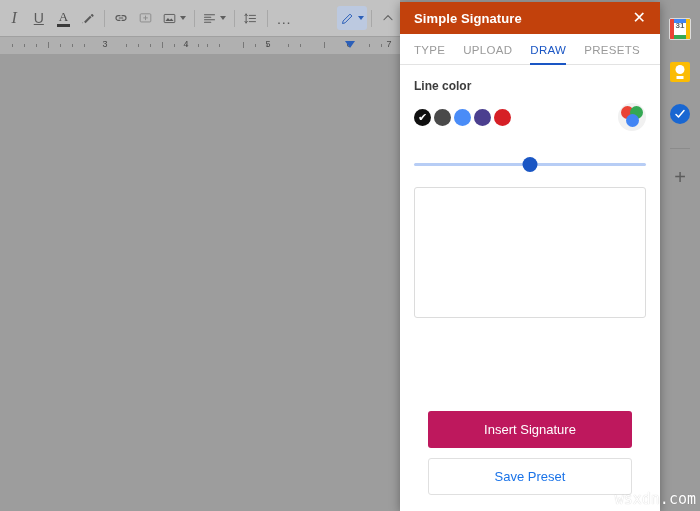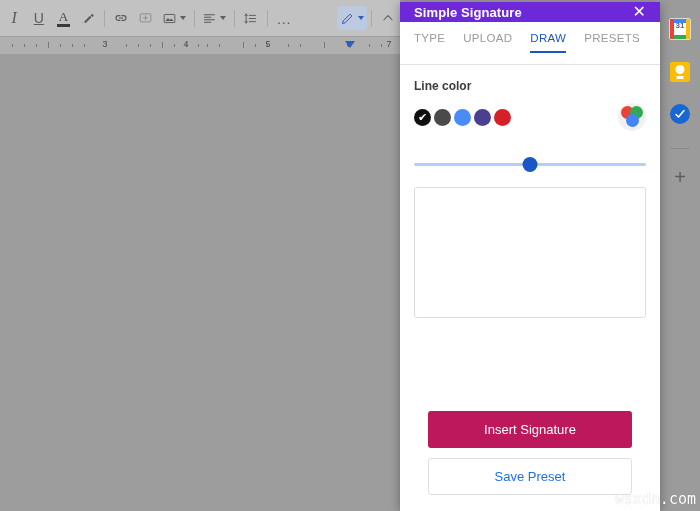--- a/index.html
+++ b/index.html
@@ -240,22 +240,22 @@
     width: 260px;
     height: 509px;
     background: #ffffff;
     box-shadow: 0 2px 10px rgba(0,0,0,0.35);
     display: flex;
     flex-direction: column;
     overflow: hidden;
   }
 
   .dlg-header {
-    height: 20px;
-    background: #6d28d9;
+    height: 32px;
+    background: #c2410c;
     display: flex;
     align-items: center;
     justify-content: space-between;
     padding: 0 12px 0 14px;
     flex: none;
   }
   .dlg-title {
     color: #ffffff;
     font-size: 13px;
     font-weight: bold;
@@ -265,21 +265,21 @@
     color: #ffffff;
     font-size: 16px;
     line-height: 1;
     cursor: pointer;
     padding: 2px 2px;
   }
 
   .dlg-tabs {
     display: flex;
     align-items: flex-end;
-    padding: 10px 14px 12px 14px;
+    padding: 10px 14px 0 14px;
     border-bottom: 1px solid #e3e3e3;
     flex: none;
   }
   .tab {
     font-size: 11.5px;
     color: #9a9a9a;
     letter-spacing: 0.3px;
     padding: 0 0 7px 0;
     margin-right: 18px;
     cursor: pointer;

